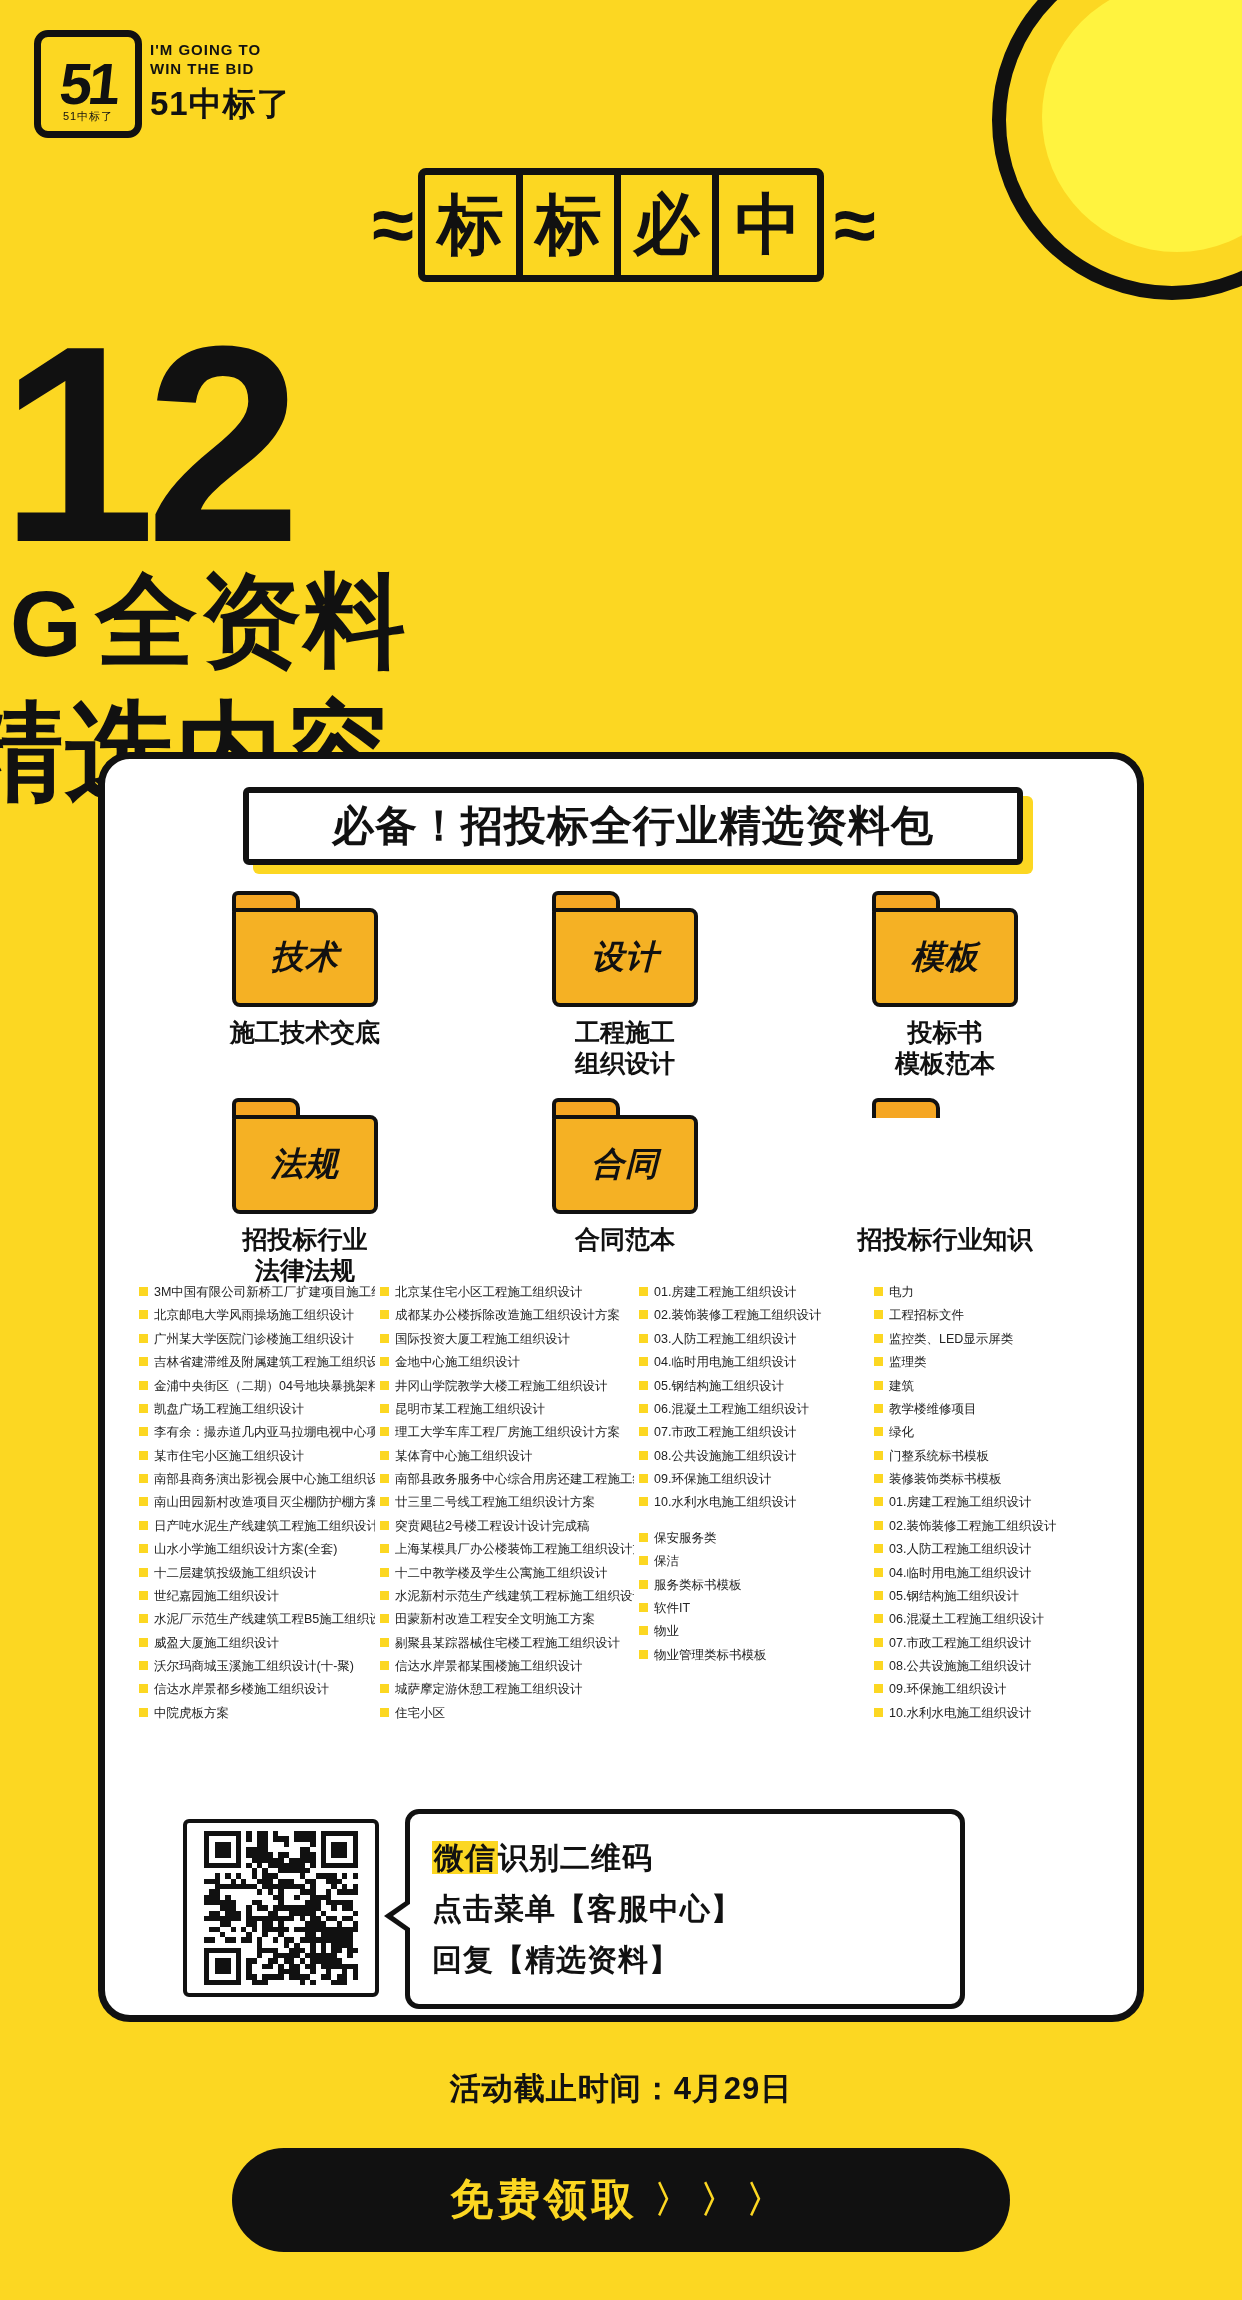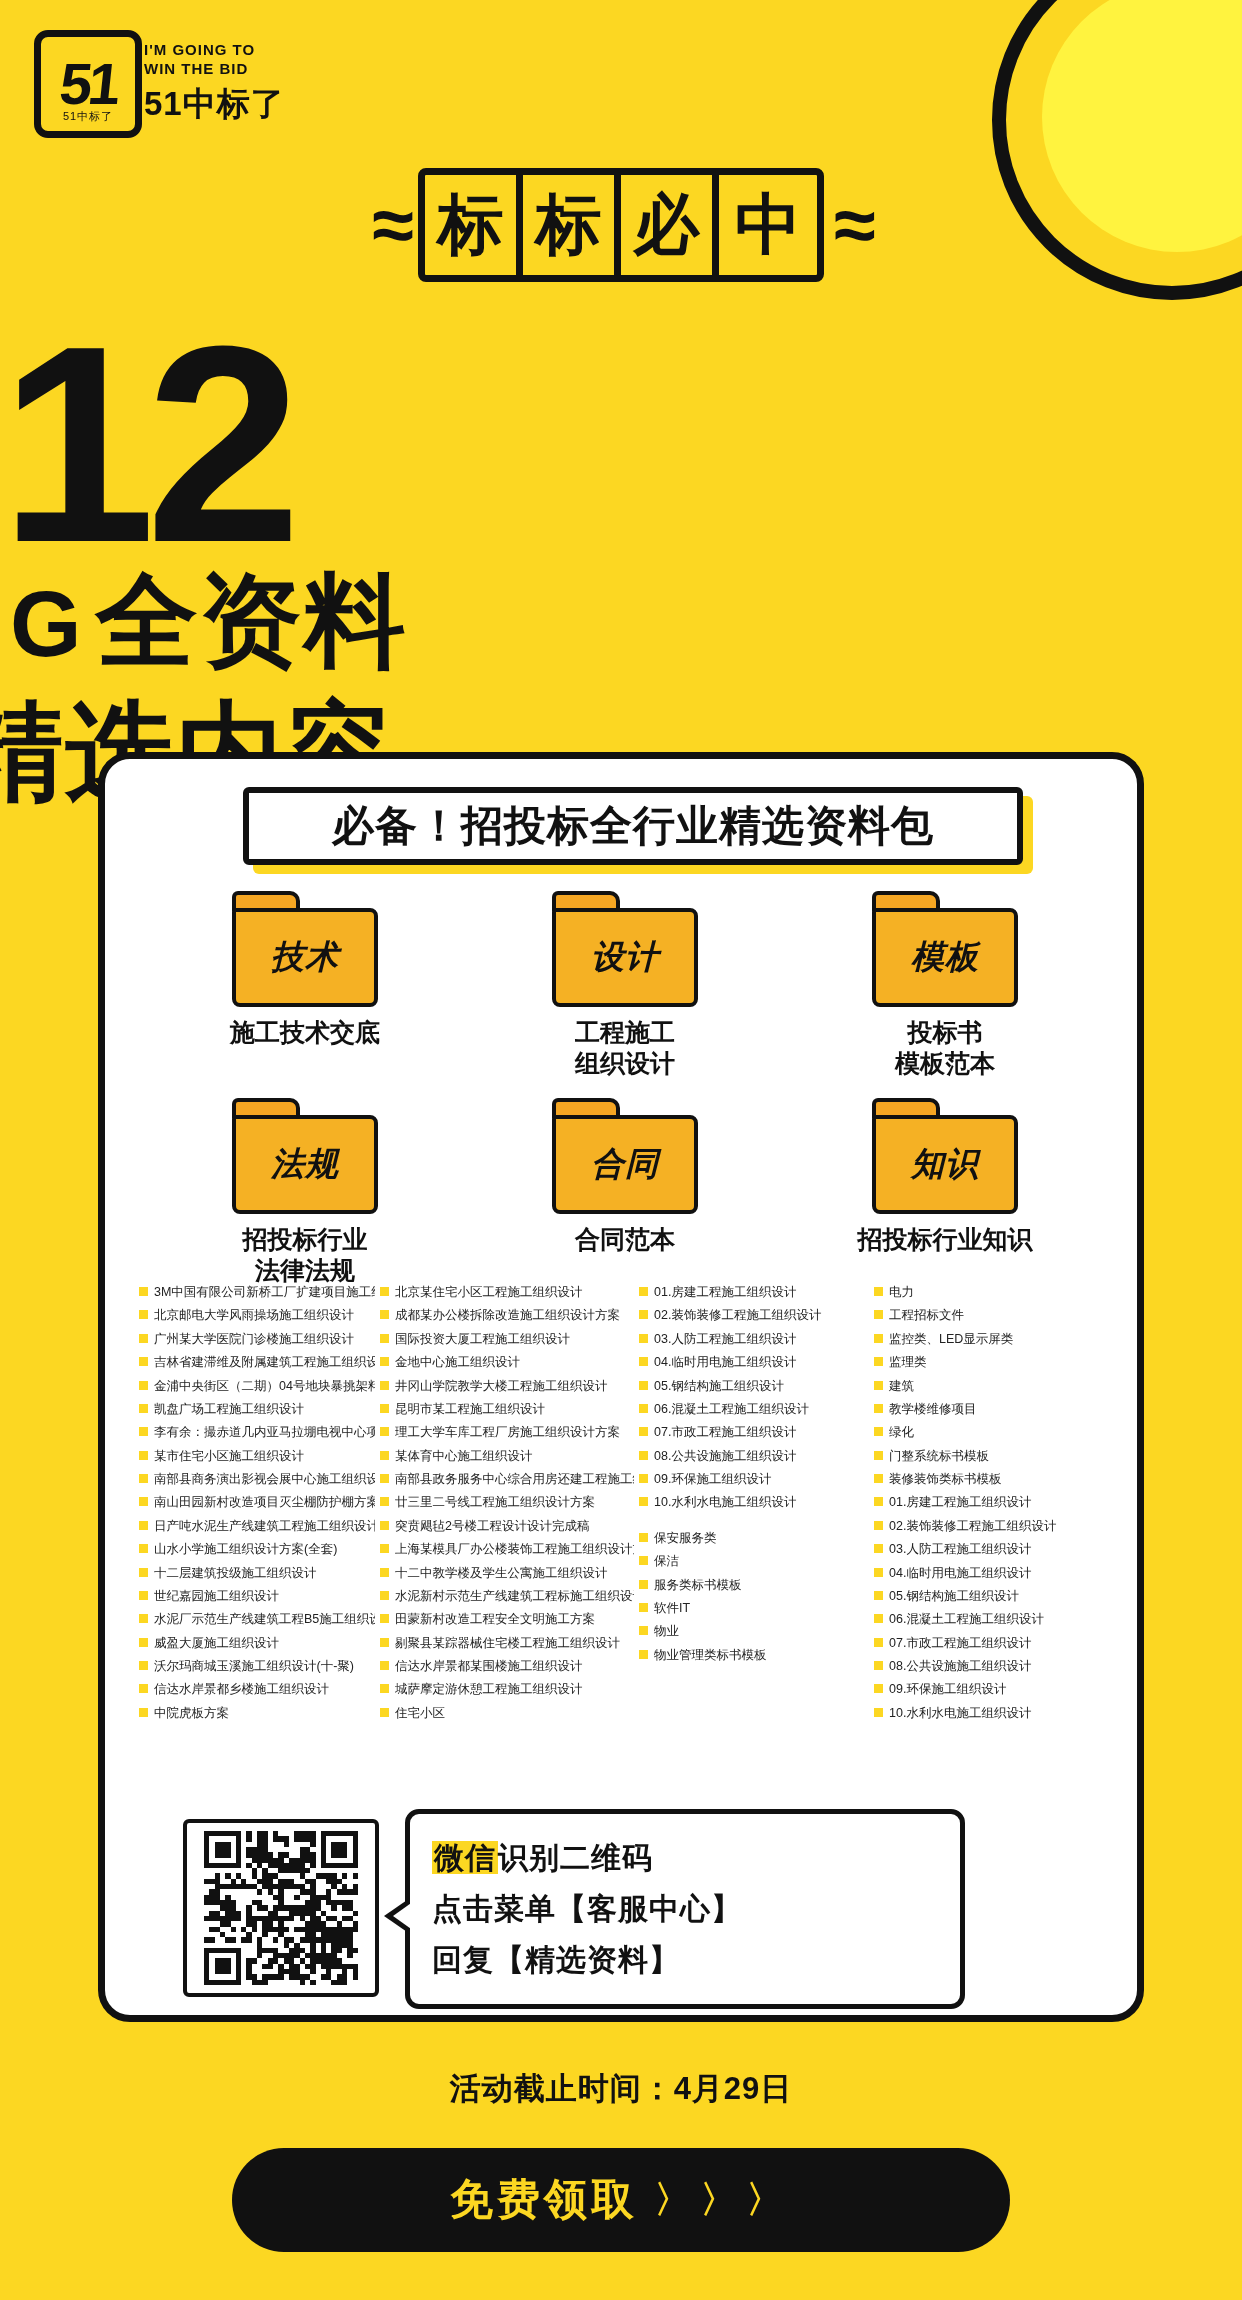--- a/index.html
+++ b/index.html
@@ -69,21 +69,21 @@
     letter-spacing: -4px;
     transform: skewX(-6deg);
   }
   .logo-mark .lm-sub {
     position: absolute;
     bottom: 7px;
     font-size: 11px;
     color: #111;
     letter-spacing: 1px;
   }
-  .logo-text { margin-left: 2px; }
+  .logo-text { margin-left: 8px; }
   .logo-text .lt-en {
     font-size: 15px;
     font-weight: bold;
     color: #111;
     letter-spacing: 1px;
     line-height: 1.25;
   }
   .logo-text .lt-cn {
     font-size: 33px;
     font-weight: bold;
@@ -519,23 +519,20 @@
           <div class="body">
             <span class="ftext">合同</span>
           </div>
         </div>
         <div class="folder-caption">合同范本</div>
       </div>
 
       <div class="folder-cell">
         <div class="folder">
           <div class="tab"></div>
-          <div class="body">
-            <span class="ftext">知识</span>
-          </div>
         </div>
         <div class="folder-caption">招投标行业知识</div>
       </div>
 
     </div>
 
     <div class="lists" id="lists">
         <div class="list-col">
           <div class="list-item">
             <span class="bullet"></span>

